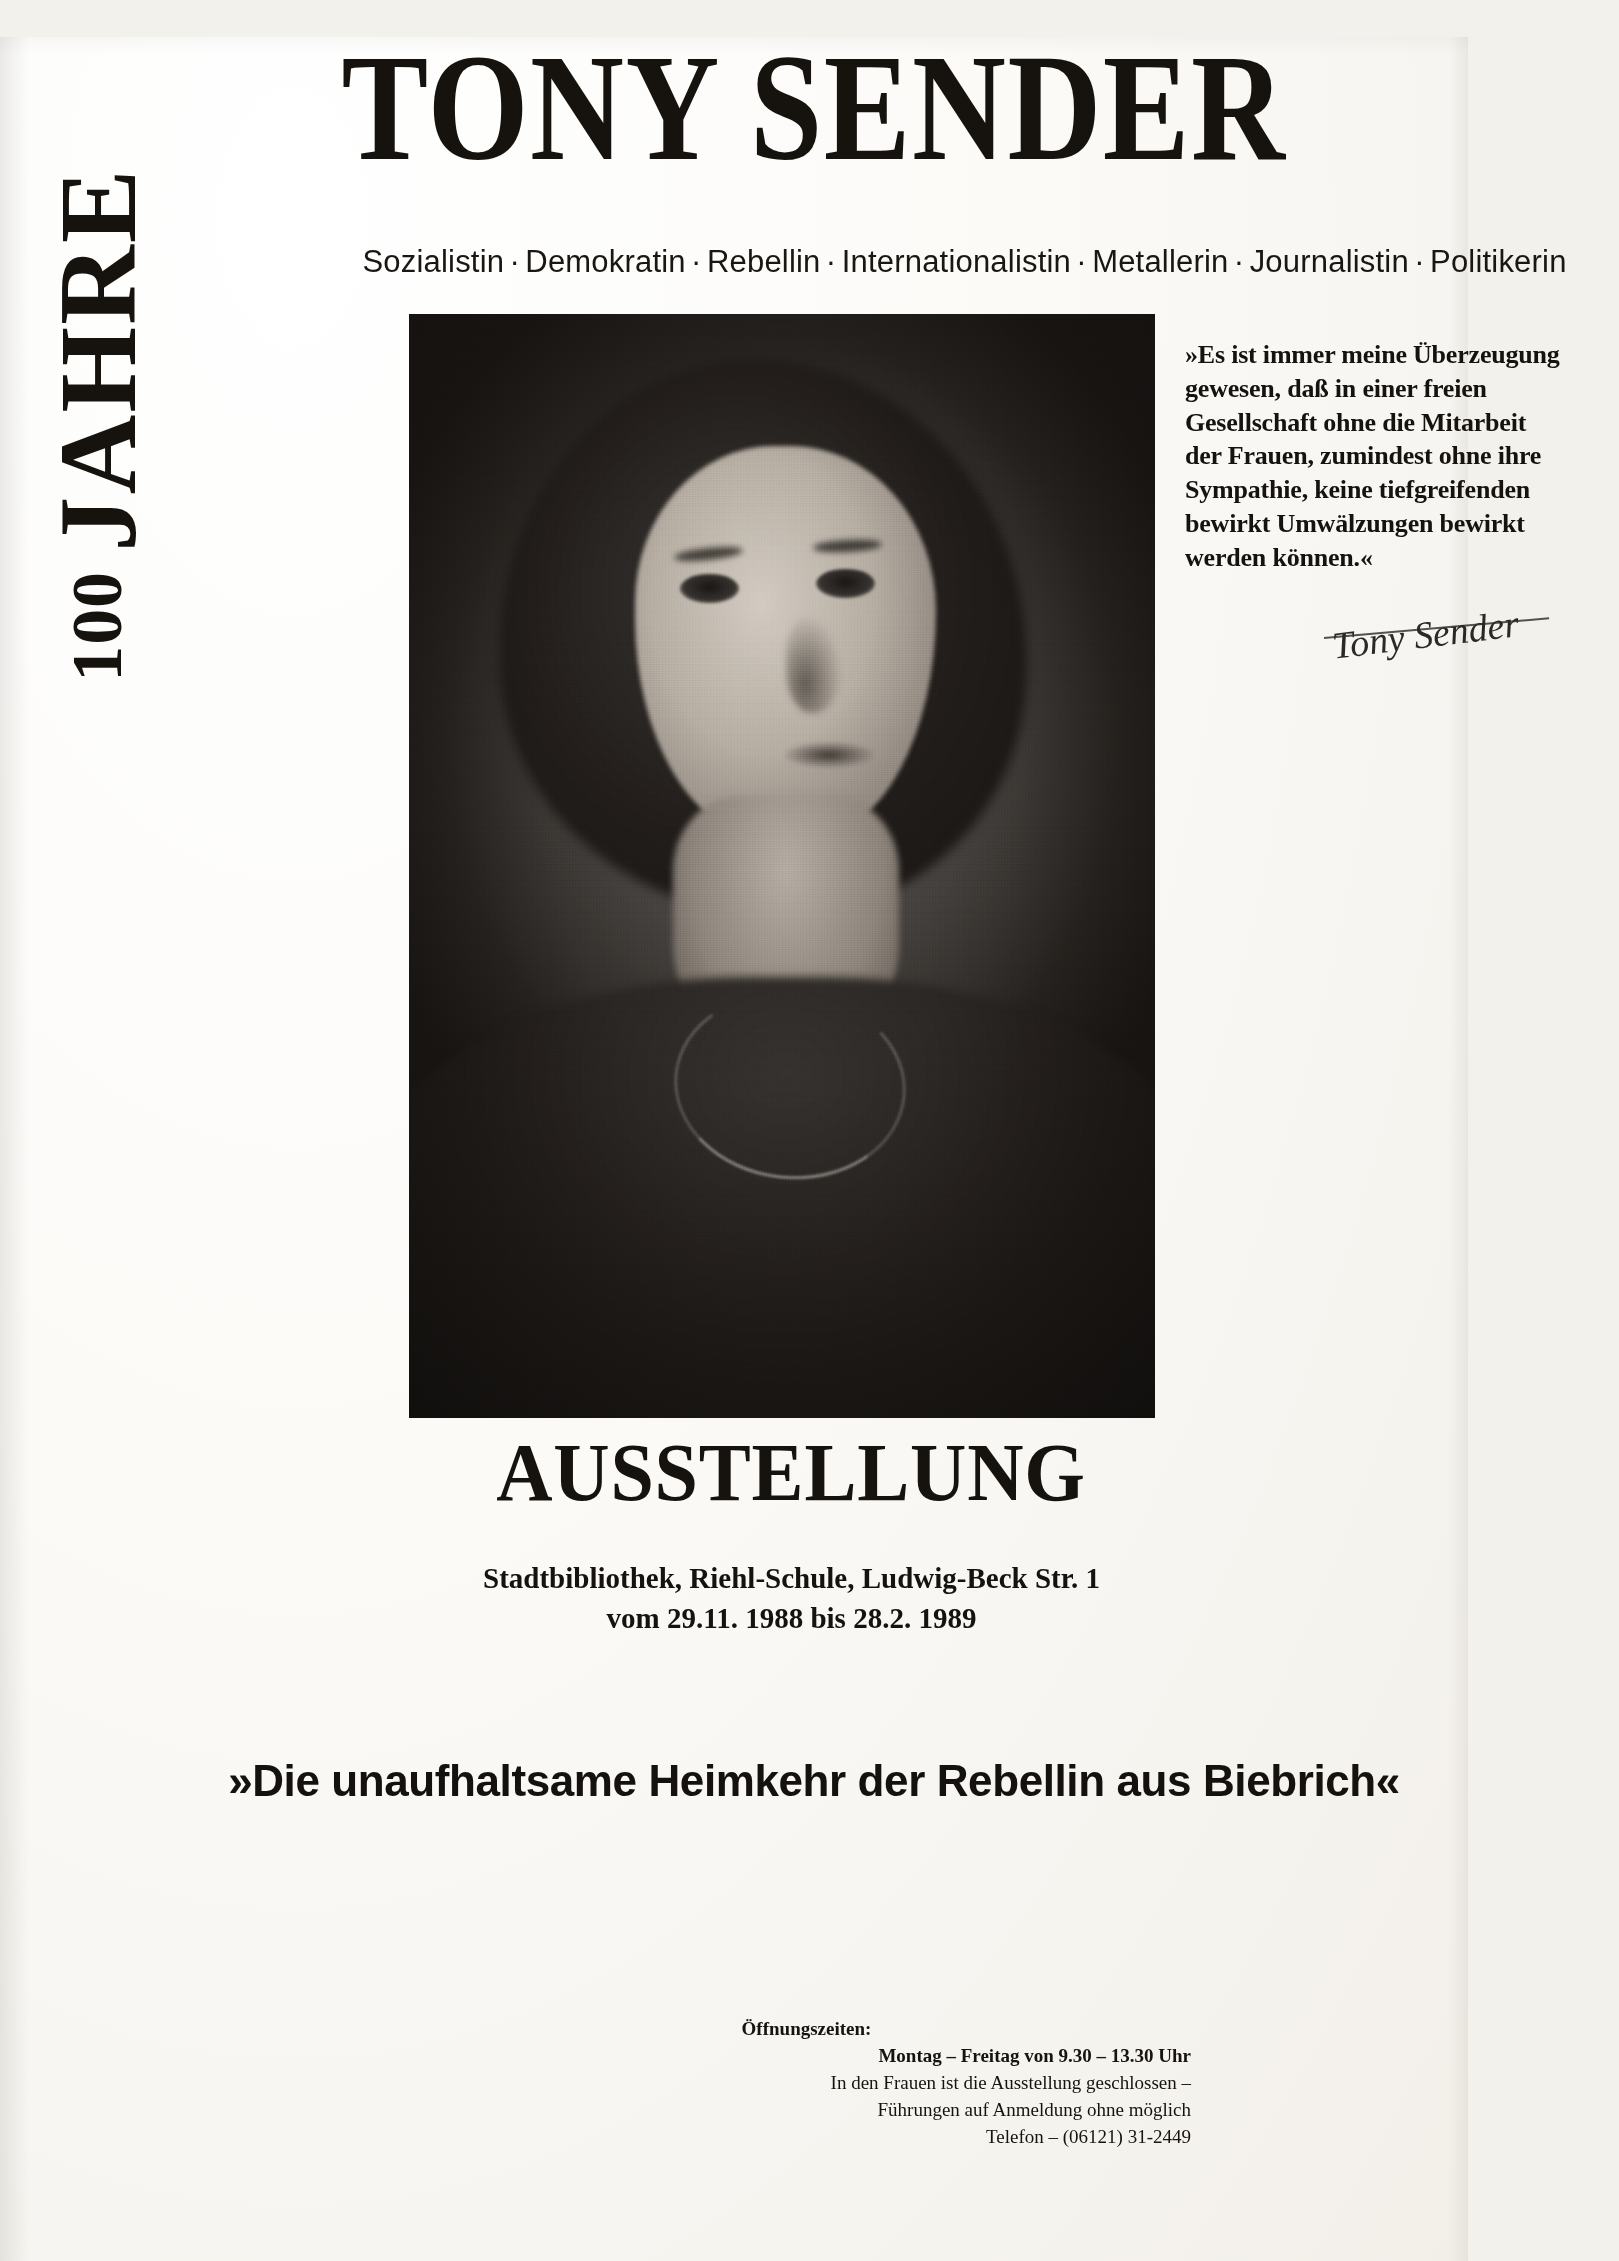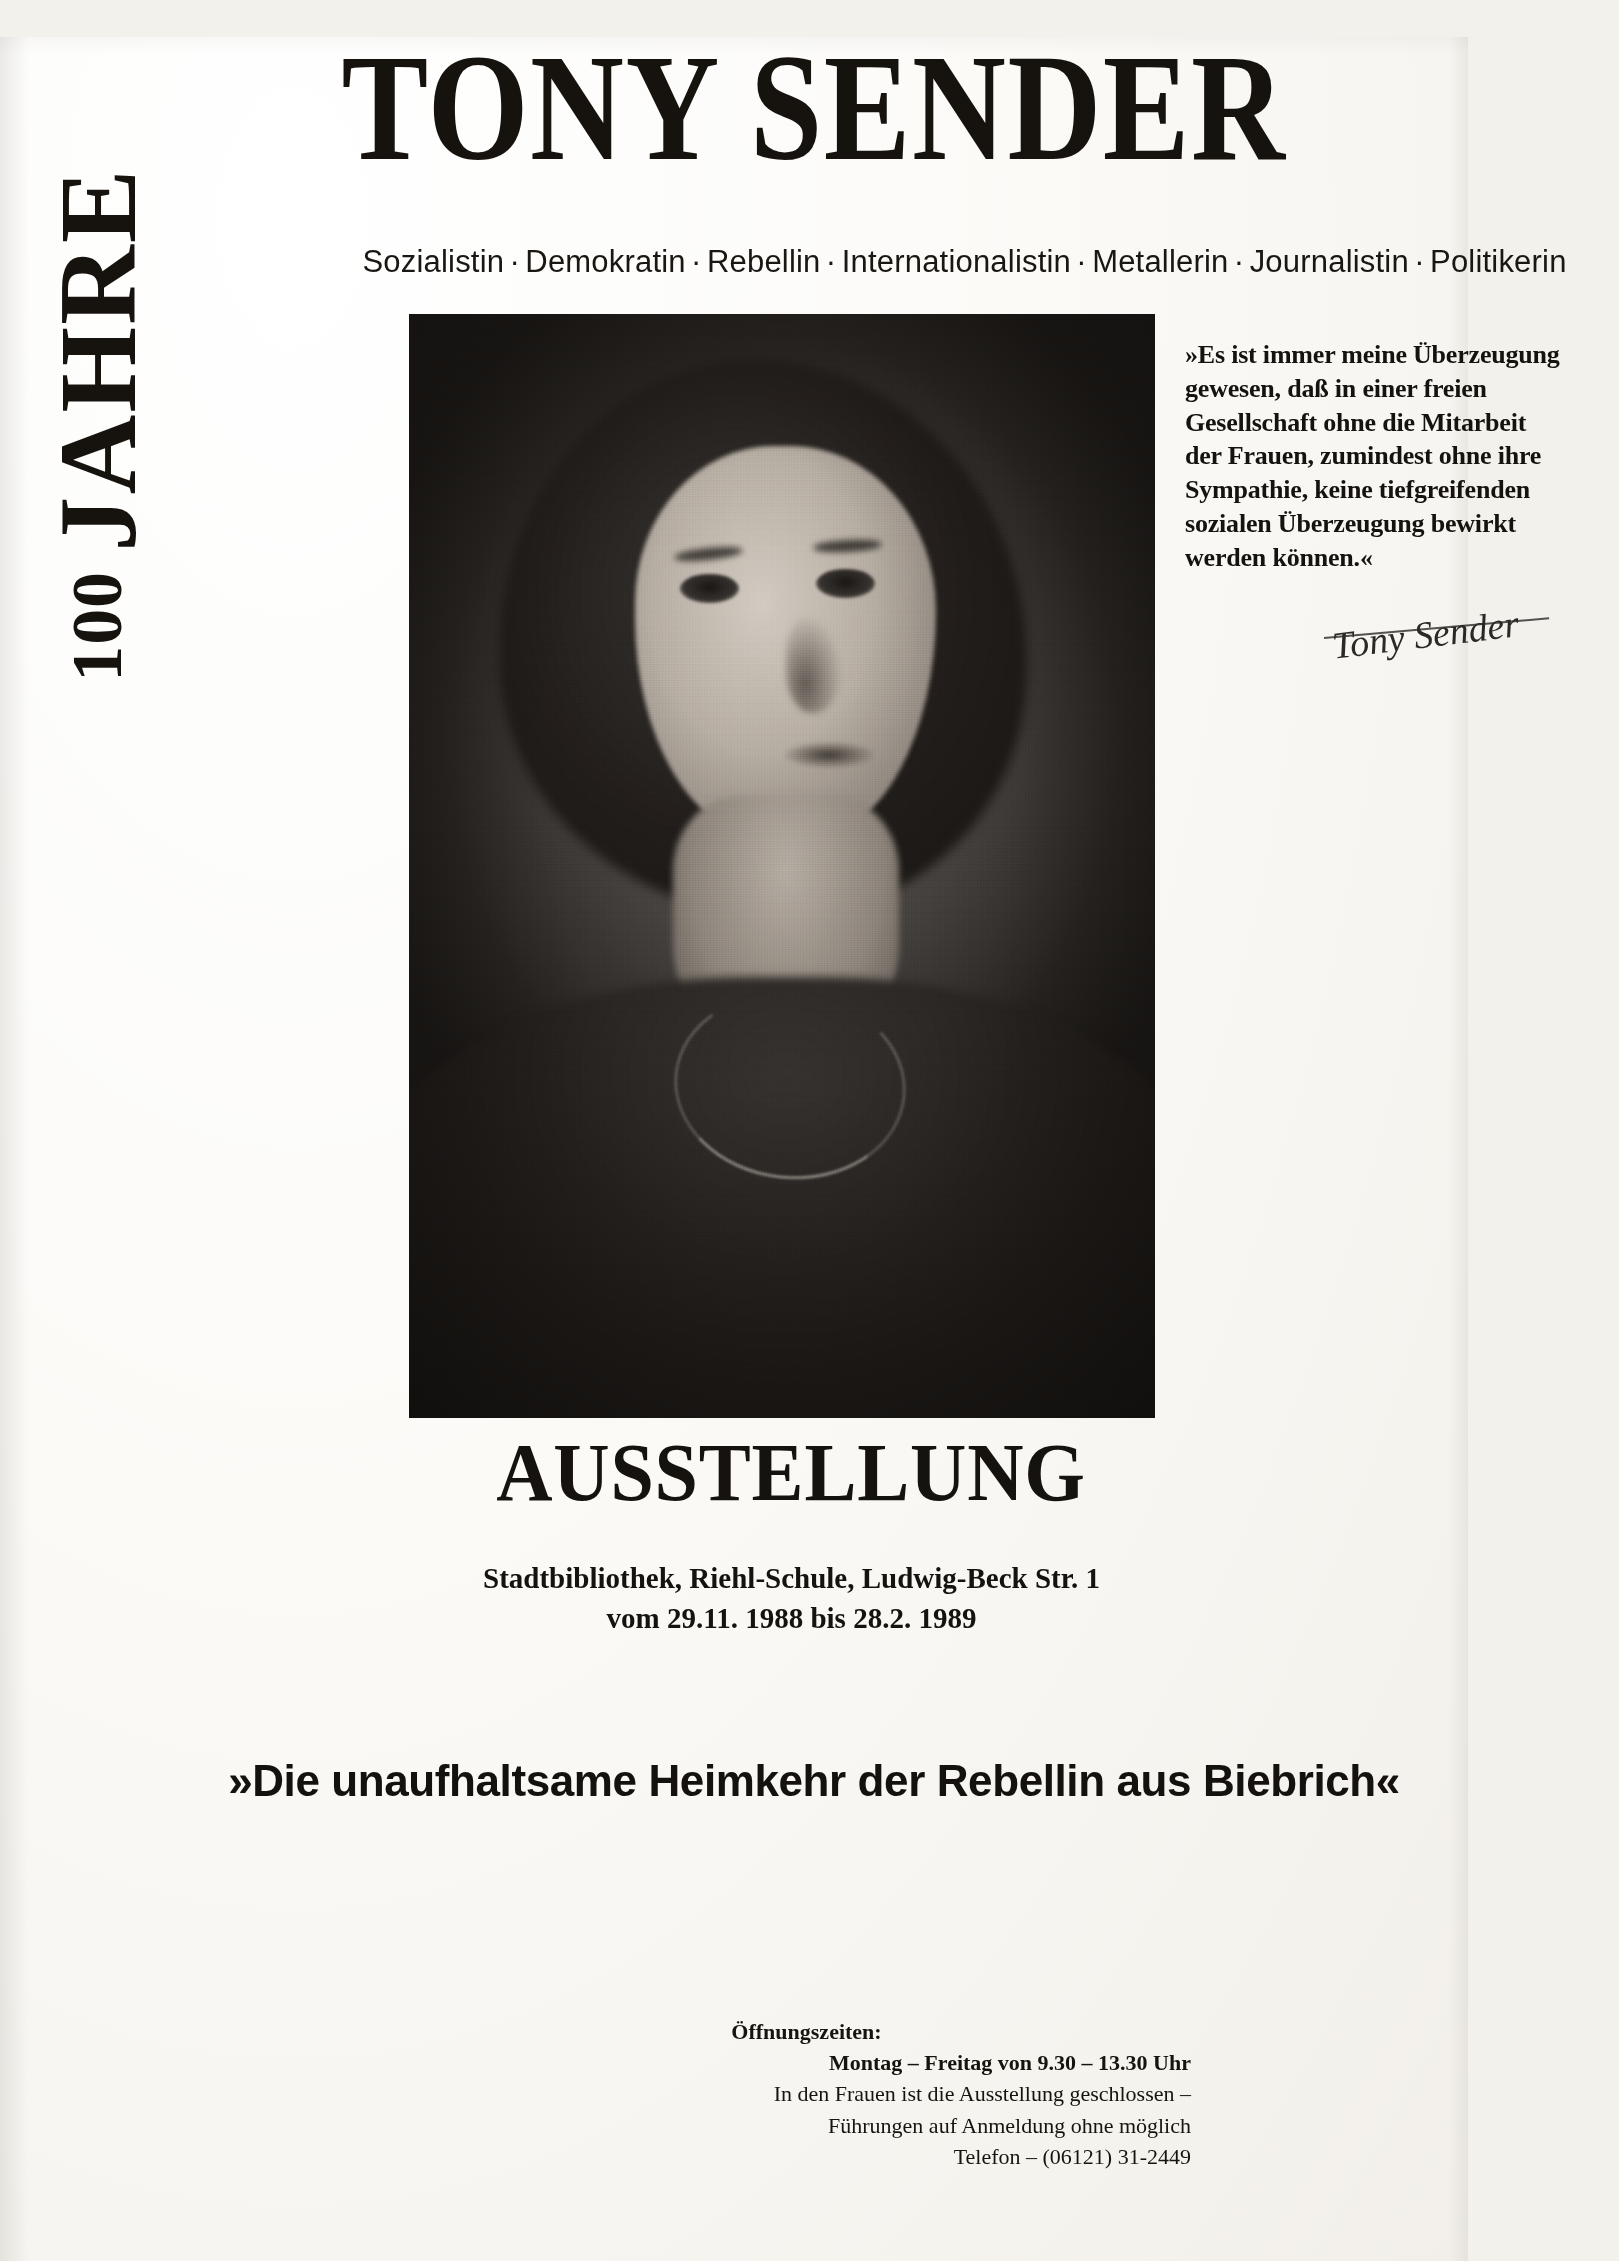--- a/index.html
+++ b/index.html
@@ -280,21 +280,21 @@
   }
 
   
   .hours {
     position: absolute;
     left: 422px;
     top: 1979px;
     width: 769px;
     text-align: center;
     font-family: "Liberation Serif", serif;
-    font-size: 22px;
+    font-size: 19px;
     line-height: 1.42;
     color: #17140f;
   }
   .hours .hours-title { font-weight: 700; }
   .hours .row { white-space: nowrap; text-align: right; }
   .hours .row.bold { font-weight: 700; }
 </style>
 </head>
 <body>
 
@@ -319,21 +319,21 @@
     <div class="eye-r"></div>
     <div class="nose"></div>
     <div class="mouth"></div>
     <div class="neck"></div>
     <div class="shoulders"></div>
     <div class="necklace"></div>
     <div class="grain"></div>
     <div class="vignette"></div>
   </div>
 
-  <div class="quote">»Es ist immer meine Überzeugung gewesen, daß in einer freien Gesellschaft ohne die Mitarbeit der Frauen, zumindest ohne ihre Sympathie, keine tiefgreifenden sozialen Überzeugung bewirkt werden können.«</div>
+  <div class="quote">»Es ist immer meine Überzeugung gewesen, daß in einer freien Gesellschaft ohne die Mitarbeit der Frauen, zumindest ohne ihre Sympathie, keine tiefgreifenden bewirkt Umwälzungen bewirkt werden können.«</div>
 
   <div class="signature">
     <span class="underline"></span>
     <span>Tony Sender</span>
   </div>
 
   <div class="exhibition">AUSSTELLUNG</div>
 
   <div class="venue">
     <div>Stadtbibliothek, Riehl-Schule, Ludwig-Beck Str. 1</div>

